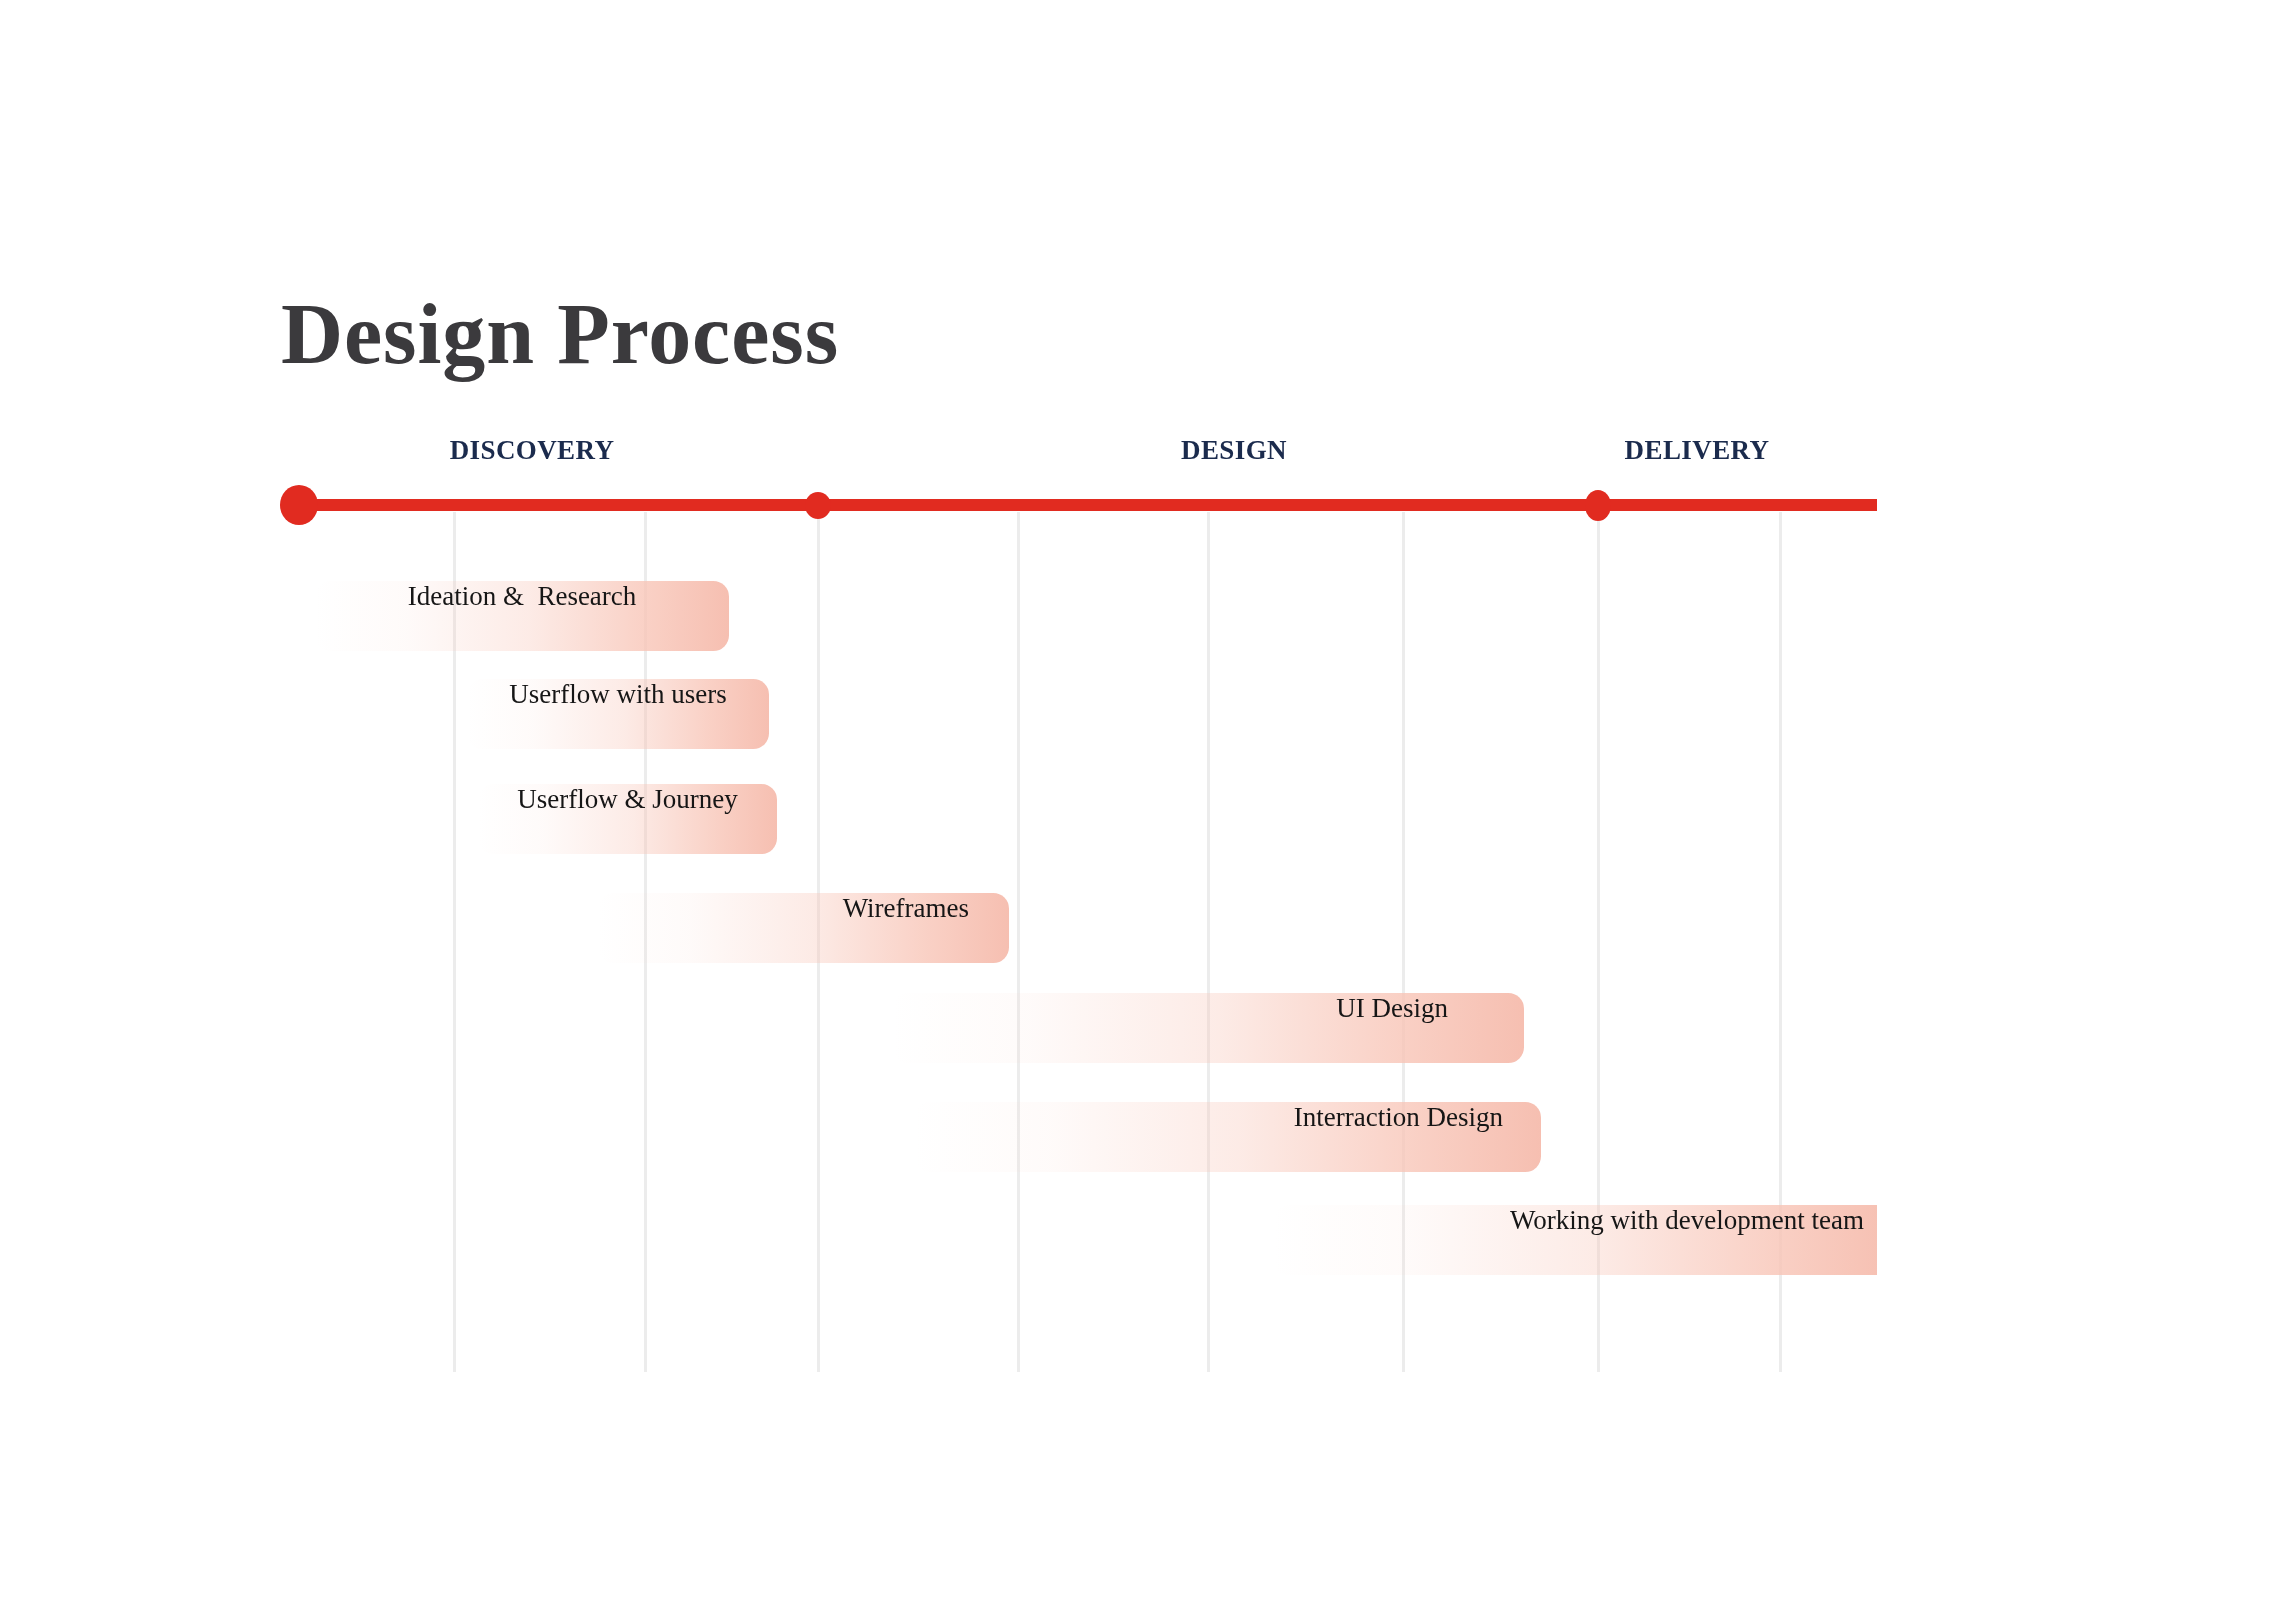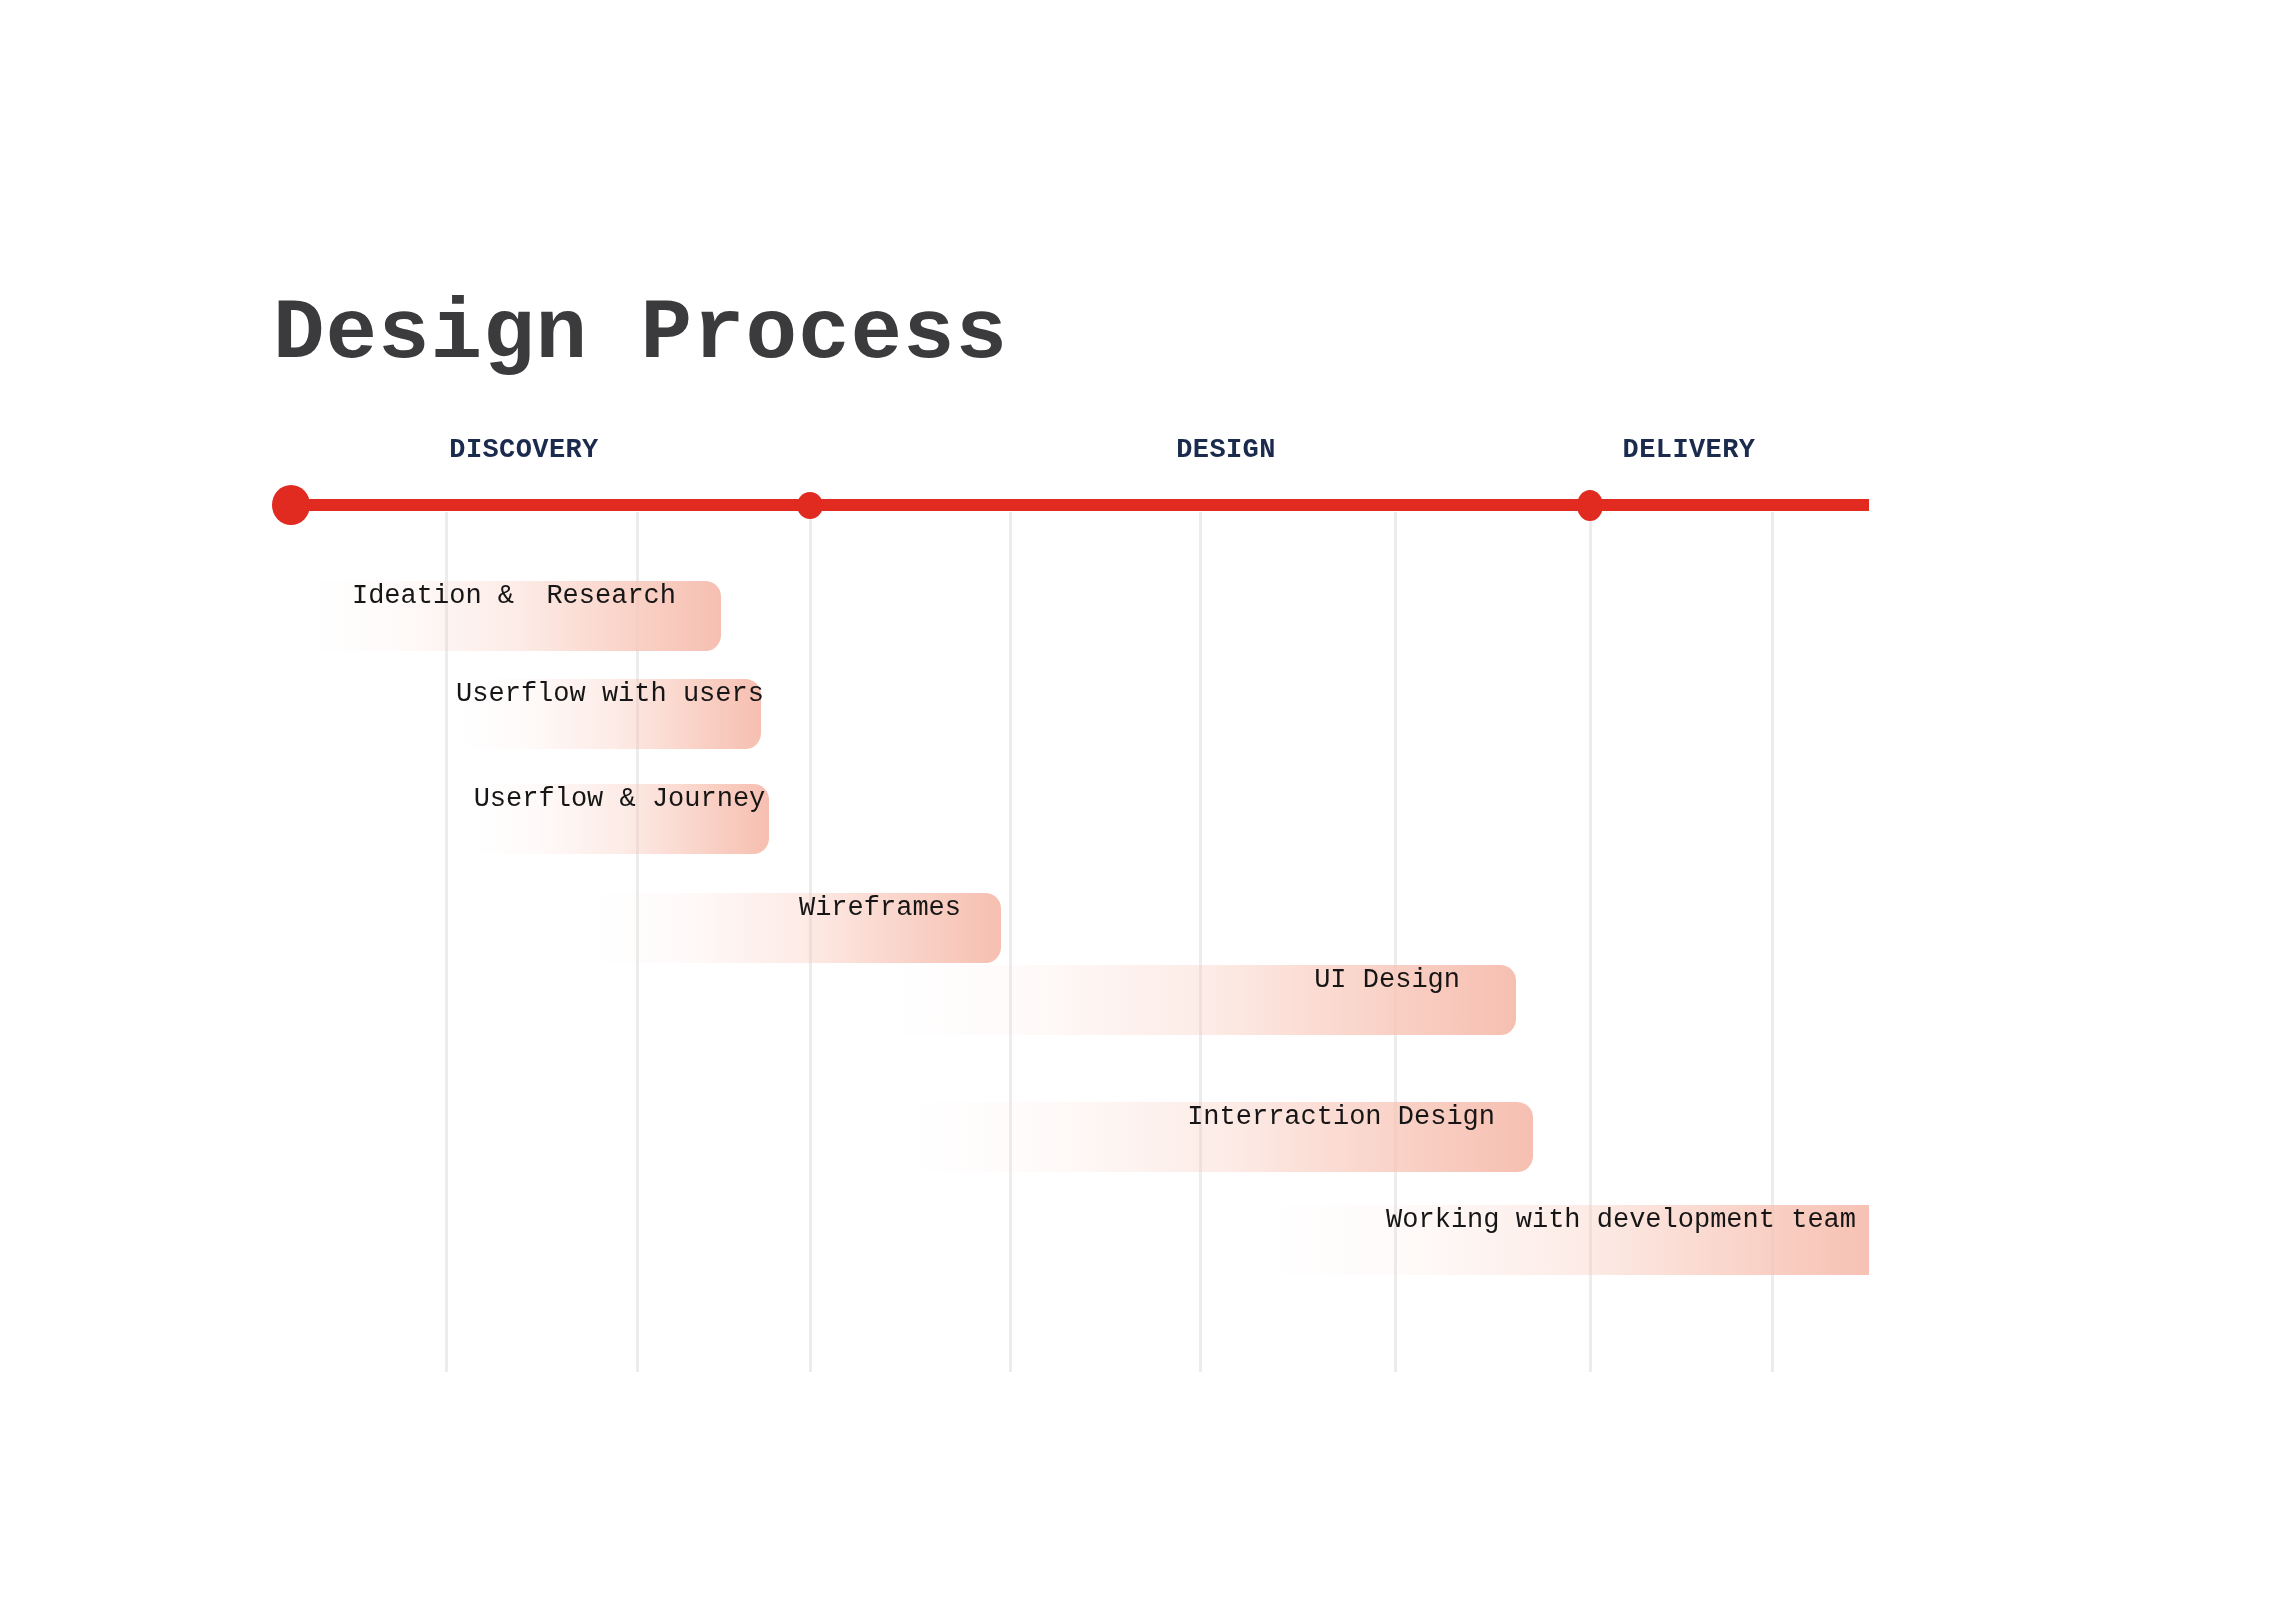--- a/index.html
+++ b/index.html
@@ -1,21 +1,22 @@
 <!DOCTYPE html>
 <html style="--timeline_red: #e12b20; --phase_text: #1b2b4d; --title_text: #3b3a3d; --bar_fill: #f8c5b7; --grid_line: #ececec; --task_text: #161616;font-size:14px"><head>
 <meta charset="utf-8">
 <style>
   html,body{margin:0;padding:0;background:#ffffff;}
   .canvas{
     position:relative;
     width:1869px;height:1622px;
     background:#ffffff;
-    font-family:Liberation Mono, monospace;
+    font-family:Liberation Serif, serif;
     overflow:hidden;
+    margin-left:8px;
   }
   .title{
     position:absolute;left:273px;top:287px;margin:0;
     font-size:86px;line-height:1.1;font-weight:800;
     letter-spacing:0.9px;color:var(--title_text,#3b3a3d);
   }
   .phase-label{
     position:absolute;top:435px;transform:translateX(-50%);
     font-size:27px;font-weight:700;letter-spacing:0.4px;
     color:var(--phase_text,#1b2b4d);white-space:nowrap;z-index:3;
@@ -83,21 +84,21 @@
   </div>
 
   <div class="bar right" style="left:590px;top:893px;width:411px;padding-right:40px;box-sizing:border-box">
     <span class="bar-label">Wireframes</span>
   </div>
 
   <div class="bar center" style="left:470px;top:784px;width:299px">
     <span class="bar-label">Userflow &amp; Journey</span>
   </div>
 
-  <div class="bar right" style="left:884px;top:965px;width:632px;padding-right:56px;box-sizing:border-box">
+  <div class="bar right" style="left:884px;top:993px;width:632px;padding-right:76px;box-sizing:border-box">
     <span class="bar-label">UI Design</span>
   </div>
 
   <div class="bar right" style="left:906px;top:1102px;width:627px;padding-right:38px;box-sizing:border-box">
     <span class="bar-label">Interraction Design</span>
   </div>
 
   <div class="bar right" style="left:1265px;top:1205px;width:622px;padding-right:31px;box-sizing:border-box">
     <span class="bar-label">Working with development team</span>
   </div>

